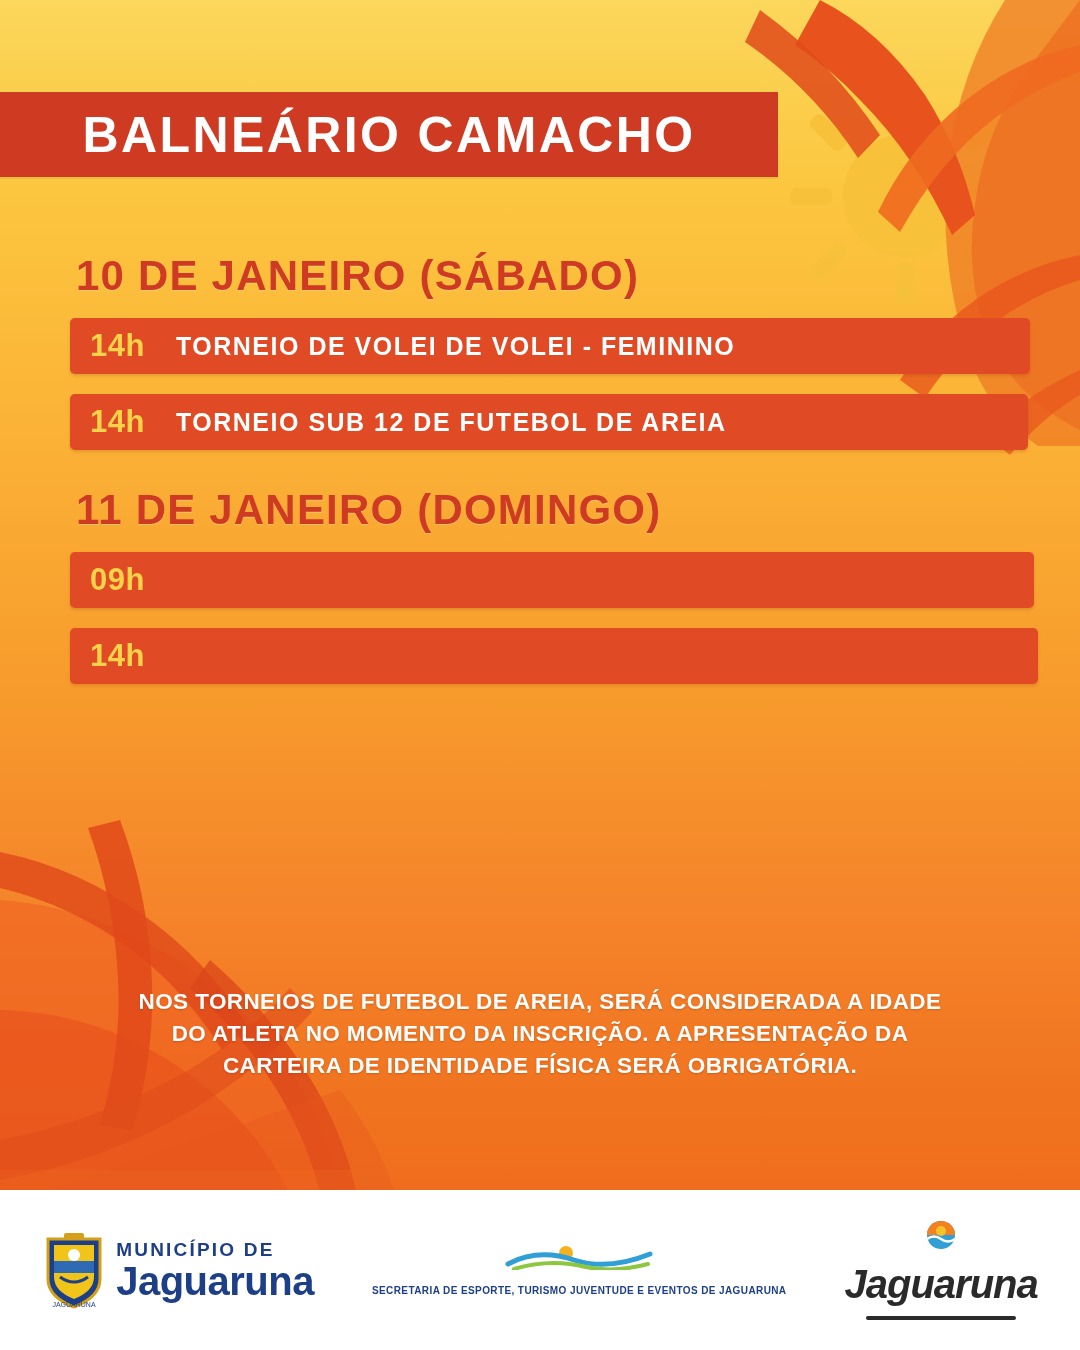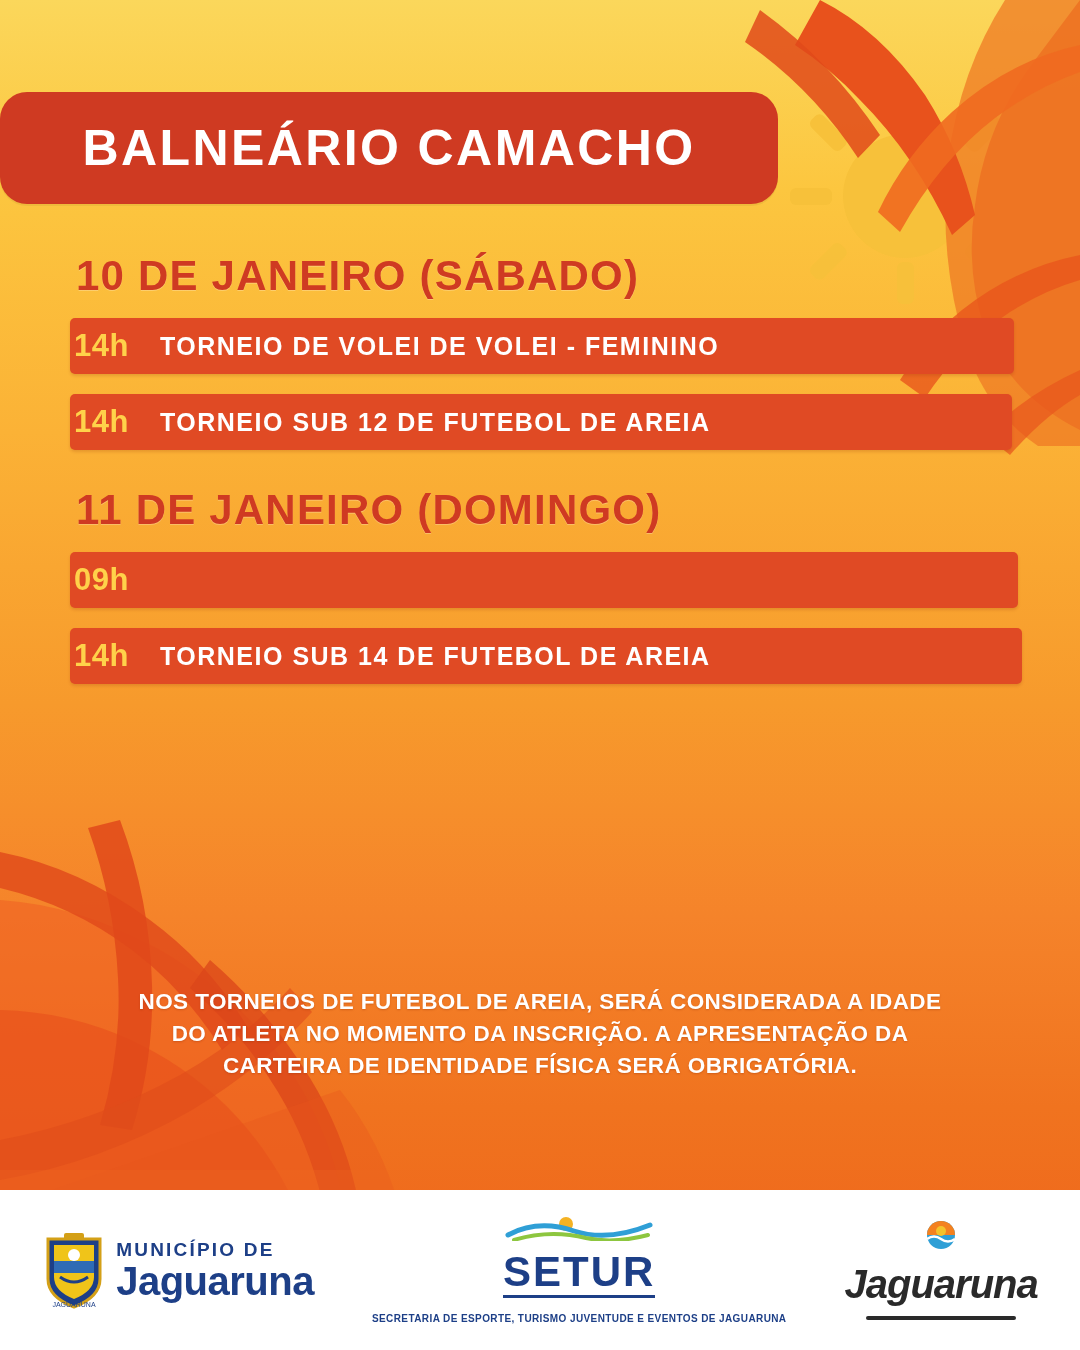--- a/index.html
+++ b/index.html
@@ -42,27 +42,26 @@
     width: 1080px;
     height: 1350px;
   }
 
   
   .title-bar {
     position: absolute;
     left: 0;
     top: 92px;
     width: 778px;
-    height: 112px;
+    height: 85px;
     background: #cf3a22;
     display: flex;
     align-items: center;
     justify-content: center;
     box-shadow: 0 2px 0 rgba(0,0,0,0.05);
-    border-radius: 27px;
   }
   .title-bar h1 {
     margin: 0;
     color: #ffffff;
     font-size: 50px;
     font-weight: bold;
     letter-spacing: 2.4px;
     text-align: center;
     line-height: 1;
   }
@@ -86,21 +85,21 @@
     margin-top: 36px;
   }
   .event-row {
     position: relative;
     display: flex;
     align-items: center;
     height: 56px;
     background: #e04a24;
     border-radius: 5px;
     margin-bottom: 20px;
-    padding-left: 4px;
+    padding-left: 20px;
     box-shadow: 0 2px 3px rgba(140,40,10,0.18);
   }
   .event-row:last-child { margin-bottom: 0; }
   .event-time {
     color: #ffd24a;
     font-size: 31px;
     font-weight: bold;
     letter-spacing: 0.5px;
     min-width: 86px;
   }
@@ -291,21 +290,20 @@
 
     <div class="day-block">
       <div class="day-title">11 DE JANEIRO (DOMINGO)</div>
 
       <div class="event-row w3">
         <span class="event-time">09h</span>
       </div>
 
       <div class="event-row w4">
         <span class="event-time">14h</span>
-        <span class="event-name">TORNEIO SUB 14 DE FUTEBOL DE AREIA</span>
       </div>
     </div>
 
   </div>
 
   <div class="note">NOS TORNEIOS DE FUTEBOL DE AREIA, SERÁ CONSIDERADA A IDADE DO ATLETA NO MOMENTO DA INSCRIÇÃO. A APRESENTAÇÃO DA CARTEIRA DE IDENTIDADE FÍSICA SERÁ OBRIGATÓRIA.</div>
 
   <div class="footer">
 
     <div class="logo">
@@ -323,21 +321,20 @@
         <span class="muni-big">Jaguaruna</span>
       </div>
     </div>
 
     <div class="logo setur">
       <svg width="150" height="26" viewBox="0 0 150 26">
         <circle cx="62" cy="9" r="7" fill="#f4b223"></circle>
         <path d="M4 20 Q34 4 70 16 Q104 27 146 10" fill="none" stroke="#2f9fd6" stroke-width="5" stroke-linecap="round"></path>
         <path d="M10 25 Q46 14 82 23 Q110 29 144 20" fill="none" stroke="#8dc63f" stroke-width="4" stroke-linecap="round"></path>
       </svg>
-      <span class="setur-word">SETUR</span>
       <span class="setur-sub">SECRETARIA DE ESPORTE, TURISMO JUVENTUDE E EVENTOS DE JAGUARUNA</span>
     </div>
 
     <div class="logo brand-jag">
       <svg width="44" height="34" viewBox="0 0 44 34">
         <circle cx="22" cy="15" r="14" fill="#2f9fd6"></circle>
         <path d="M8 15 a14 14 0 0 1 28 0 Z" fill="#f4811f"></path>
         <circle cx="22" cy="11" r="5" fill="#f4c22b"></circle>
         <path d="M8 19 q7 -5 14 0 q7 5 14 0" fill="none" stroke="#ffffff" stroke-width="2.5"></path>
       </svg>

